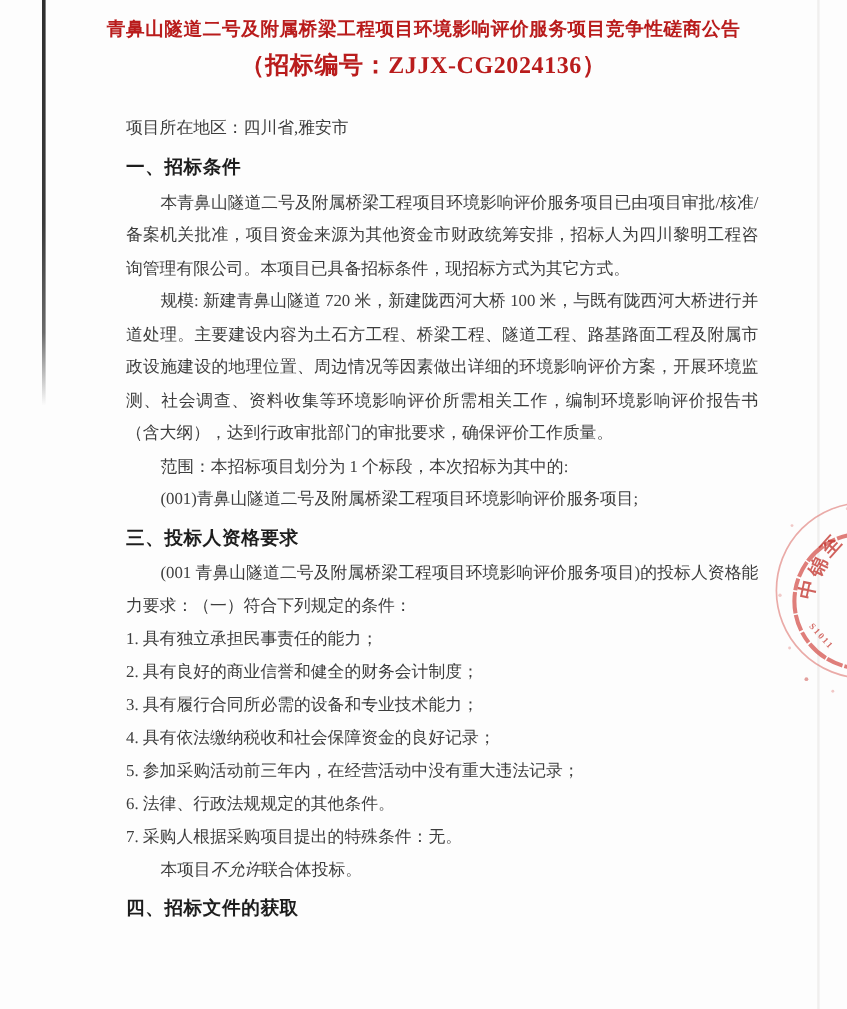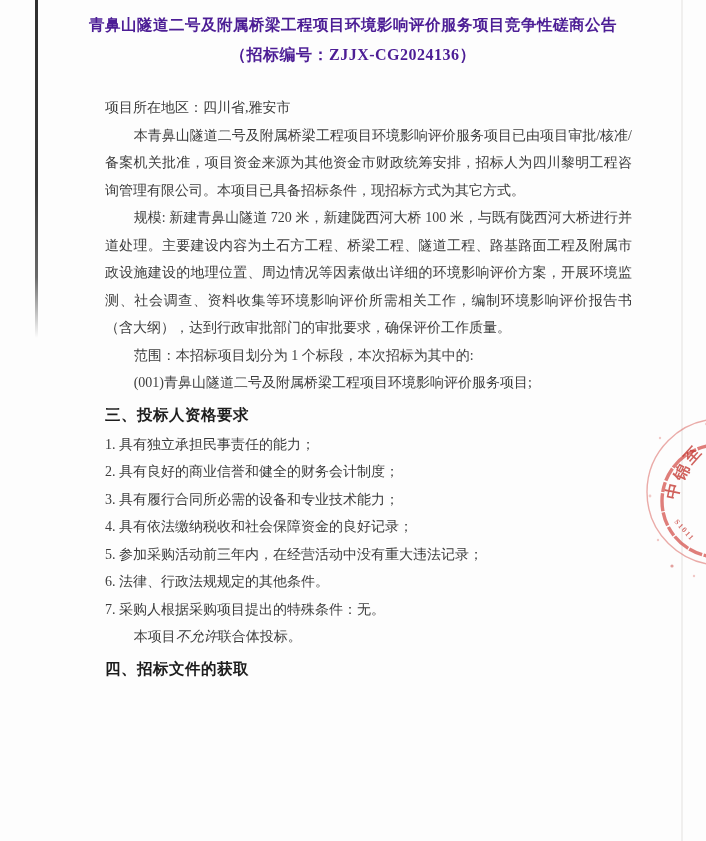--- a/index.html
+++ b/index.html
@@ -26,24 +26,24 @@
     width: 1.5px; height: 841px;
     background: #f0efee;
   }
   
   .title-block {
     position: absolute;
     top: 13px; left: 0;
     width: 100%;
     text-align: center;
     font-weight: bold;
-    color: #4c1d95;
+    color: #b91c1c;
   }
   .title1 { font-size: 15.5px; line-height: 23px; letter-spacing: 0.5px; }
-  .title2 { font-size: 16px;  line-height: 22px; margin-top: 8px; letter-spacing: 0.5px; }
+  .title2 { font-size: 20px;  line-height: 22px; margin-top: 8px; letter-spacing: 0.5px; }
   
   .content {
     position: absolute;
     top: 94px; left: 105px;
     width: 527px;
     font-size: 14px;
     line-height: 27.5px;
     text-align: justify;
     color: #3d3d3d;
   }
@@ -79,27 +79,29 @@
   <div class="scan-line-faint"></div>
 
   <div class="title-block">
     <div class="title1">青鼻山隧道二号及附属桥梁工程项目环境影响评价服务项目竞争性磋商公告</div>
     <div class="title2">（招标编号：ZJJX-CG2024136）</div>
   </div>
 
   <div class="content">
     <p>项目所在地区：四川省,雅安市</p>
 
+    <h2 class="sec">一、招标条件</h2>
     <p class="indent">本青鼻山隧道二号及附属桥梁工程项目环境影响评价服务项目已由项目审批/核准/备案机关批准，项目资金来源为其他资金市财政统筹安排，招标人为四川黎明工程咨询管理有限公司。本项目已具备招标条件，现招标方式为其它方式。</p>
 
     <p class="indent">规模: 新建青鼻山隧道 720 米，新建陇西河大桥 100 米，与既有陇西河大桥进行并道处理。主要建设内容为土石方工程、桥梁工程、隧道工程、路基路面工程及附属市政设施建设的地理位置、周边情况等因素做出详细的环境影响评价方案，开展环境监测、社会调查、资料收集等环境影响评价所需相关工作，编制环境影响评价报告书（含大纲），达到行政审批部门的审批要求，确保评价工作质量。</p>
     <p class="indent">范围：本招标项目划分为 1 个标段，本次招标为其中的:</p>
     <p class="indent">(001)青鼻山隧道二号及附属桥梁工程项目环境影响评价服务项目;</p>
 
     <h2 class="sec">三、投标人资格要求</h2>
+    <p class="indent">(001 青鼻山隧道二号及附属桥梁工程项目环境影响评价服务项目)的投标人资格能力要求：（一）符合下列规定的条件：</p>
     <p>1. 具有独立承担民事责任的能力；</p>
     <p>2. 具有良好的商业信誉和健全的财务会计制度；</p>
     <p>3. 具有履行合同所必需的设备和专业技术能力；</p>
     <p>4. 具有依法缴纳税收和社会保障资金的良好记录；</p>
     <p>5. 参加采购活动前三年内，在经营活动中没有重大违法记录；</p>
     <p>6. 法律、行政法规规定的其他条件。</p>
     <p>7. 采购人根据采购项目提出的特殊条件：无。</p>
     <p class="indent"><span>本项目</span><span class="em-italic">不允许</span><span>联合体投标。</span></p>
 
     <h2 class="sec">四、招标文件的获取</h2>

